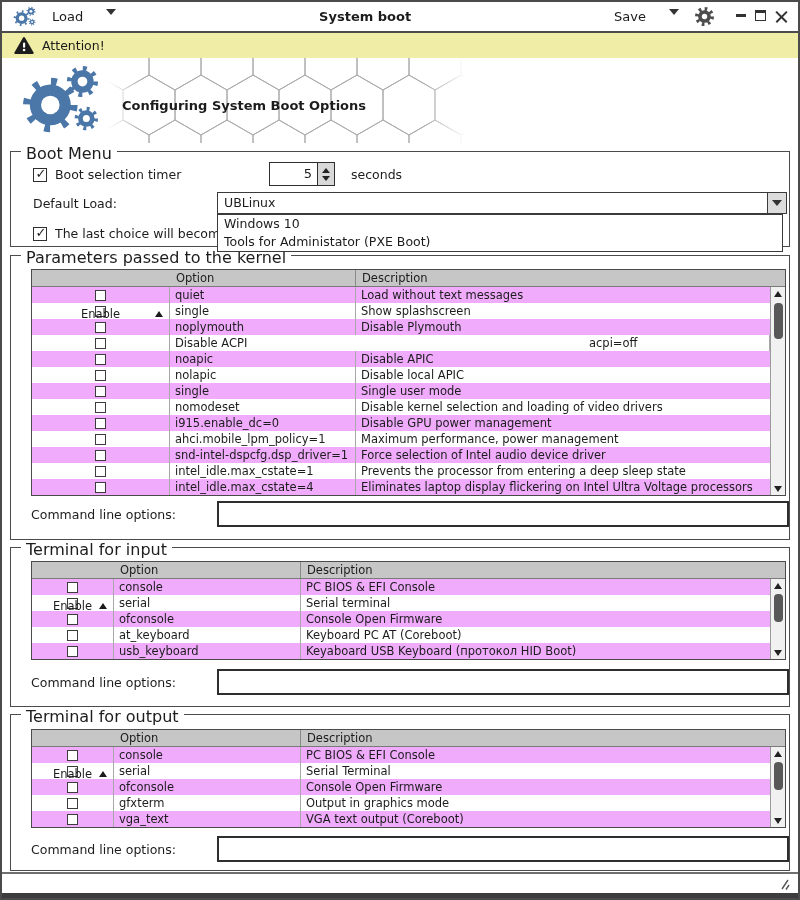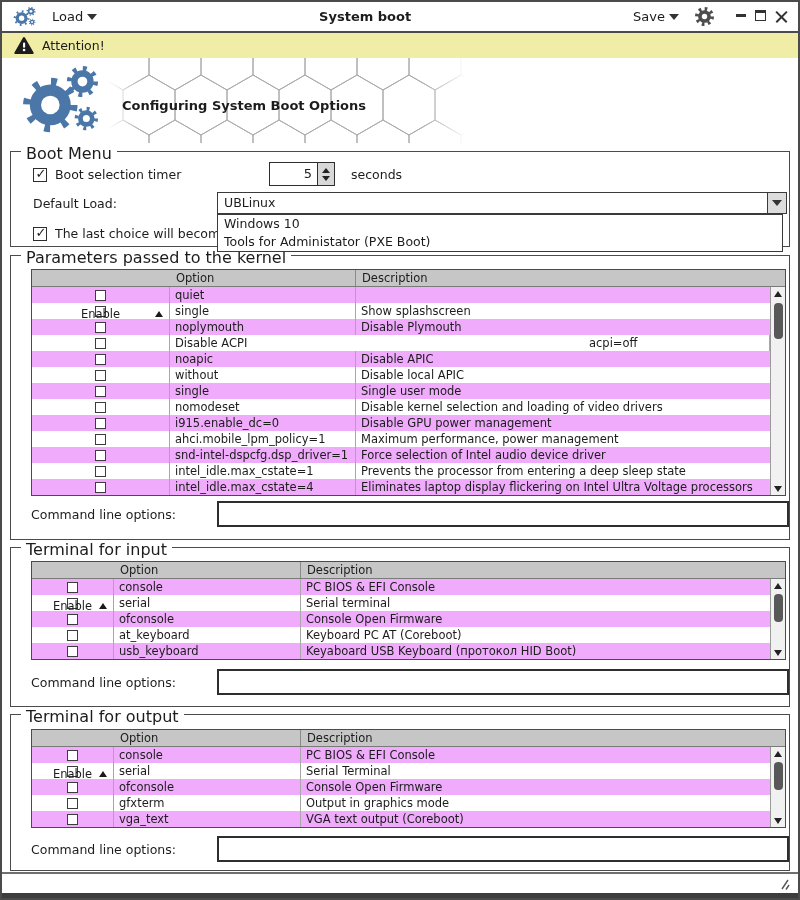--- a/index.html
+++ b/index.html
@@ -6,21 +6,21 @@
   html,body { background:#888; }
   body { font-family:"DejaVu Sans", sans-serif; color:#1c1c1c; }
 
   .window{ position:relative; width:800px; height:900px; background:#fff;
     border:2px solid #4b4b4b; overflow:hidden; }
 
   
   .titlebar{ height:31px; border-bottom:2px solid #4b4b4b; display:flex;
     align-items:center; padding:0 10px; background:#fff; }
   .tb-appicon{ width:26px; height:24px; }
-  .menu-btn{ display:flex; align-items:center; gap:4px; font-size:13px;
+  .menu-btn{ display:flex; gap:23px; font-size:13px;
     margin-left:14px; cursor:default; }
   .tri-down{ width:0; height:0; border-left:5px solid transparent;
     border-right:5px solid transparent; border-top:6px solid #333; }
   .tb-title{ flex:1; text-align:center; font-weight:bold; font-size:13px; }
   .tb-right{ display:flex; align-items:center; gap:16px; }
   .win-controls{ display:flex; align-items:flex-start; gap:9px; margin-left:6px; }
   .min-icon{ width:10px; height:3px; background:#333; margin-top:4px; }
   .max-icon{ width:11px; height:11px; border:1px solid #333; border-top:3px solid #333; }
   .close-icon{ position:relative; width:13px; height:13px; }
   .close-icon::before,.close-icon::after{ content:""; position:absolute; left:-1px; top:5.5px;
@@ -263,20 +263,21 @@
           </div>
           <div class="th c-option">Option</div>
           <div class="th c-desc">Description</div>
         </div>
         <div class="tbody">
             <div class="trow even">
               <div class="cell c-enable">
                 <span class="tcb"></span>
               </div>
               <div class="cell c-option">quiet</div>
+              <div class="cell c-desc">Load without text messages</div>
             </div>
             <div class="trow odd">
               <div class="cell c-enable">
                 <span class="tcb"></span>
               </div>
               <div class="cell c-option">single</div>
               <div class="cell c-desc">Show splashscreen</div>
             </div>
             <div class="trow even">
               <div class="cell c-enable">
@@ -296,21 +297,21 @@
               <div class="cell c-enable">
                 <span class="tcb"></span>
               </div>
               <div class="cell c-option">noapic</div>
               <div class="cell c-desc">Disable APIC</div>
             </div>
             <div class="trow odd">
               <div class="cell c-enable">
                 <span class="tcb"></span>
               </div>
-              <div class="cell c-option">without</div>
+              <div class="cell c-option">nolapic</div>
               <div class="cell c-desc">Disable local APIC</div>
             </div>
             <div class="trow even">
               <div class="cell c-enable">
                 <span class="tcb"></span>
               </div>
               <div class="cell c-option">single</div>
               <div class="cell c-desc">Single user mode</div>
             </div>
             <div class="trow odd">

